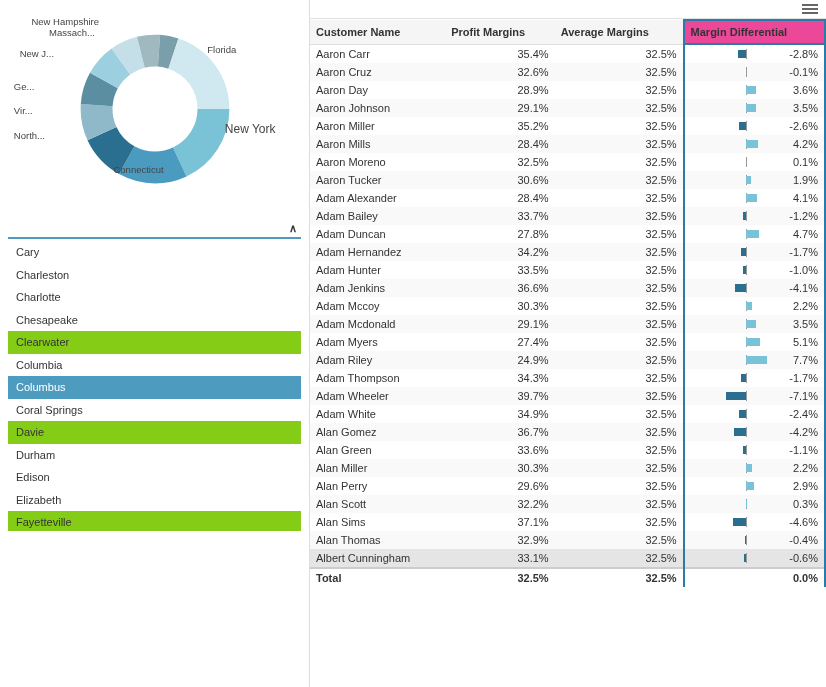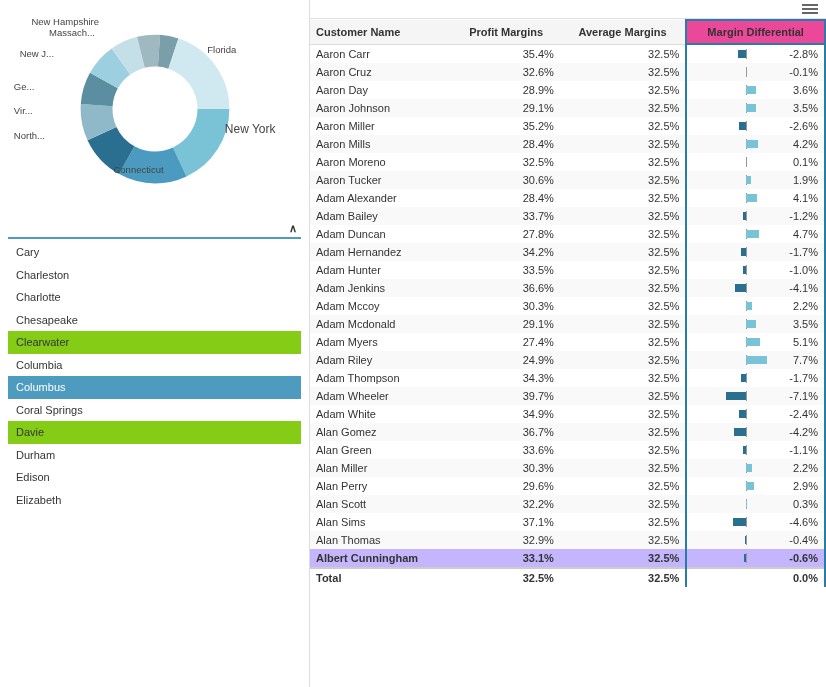--- a/index.html
+++ b/index.html
@@ -127,25 +127,25 @@
       top: 0;
       z-index: 2;
     }
 
     thead th.margin-diff-header {
       background: #ec4899;
       border: 2px solid #2a7baa;
       color: #333;
     }
 
-    thead th.right { text-align: center; }
+    thead th.right { text-align: left; }
 
     tbody tr:nth-child(even) { background: #f9f9f9; }
     tbody tr:nth-child(odd) { background: #ffffff; }
-    tbody tr:last-child { font-weight: bold; background: #c4b5fd; margin-top: 30px; }
+    tbody tr:last-child { font-weight: normal; background: #e5e5e5; margin-top: 30px; }
 
     td {
       padding: 3px 6px;
       color: #333;
       white-space: nowrap;
     }
 
     td.right { text-align: right; }
 
     .margin-diff-cell {
@@ -261,20 +261,21 @@
         <div class="name-list-item">Charlotte</div>
         <div class="name-list-item">Chesapeake</div>
         <div class="name-list-item selected">Clearwater</div>
         <div class="name-list-item">Columbia</div>
         <div class="name-list-item selected-dark">Columbus</div>
         <div class="name-list-item">Coral Springs</div>
         <div class="name-list-item selected">Davie</div>
         <div class="name-list-item">Durham</div>
         <div class="name-list-item">Edison</div>
         <div class="name-list-item">Elizabeth</div>
+        <div class="name-list-item selected">Fayetteville</div>
       </div>
   </div>
 </div>
 
 <div class="right-panel">
   <div class="top-bar">
     <div class="hamburger-icon">
       <span></span>
         <span></span>
         <span></span>

